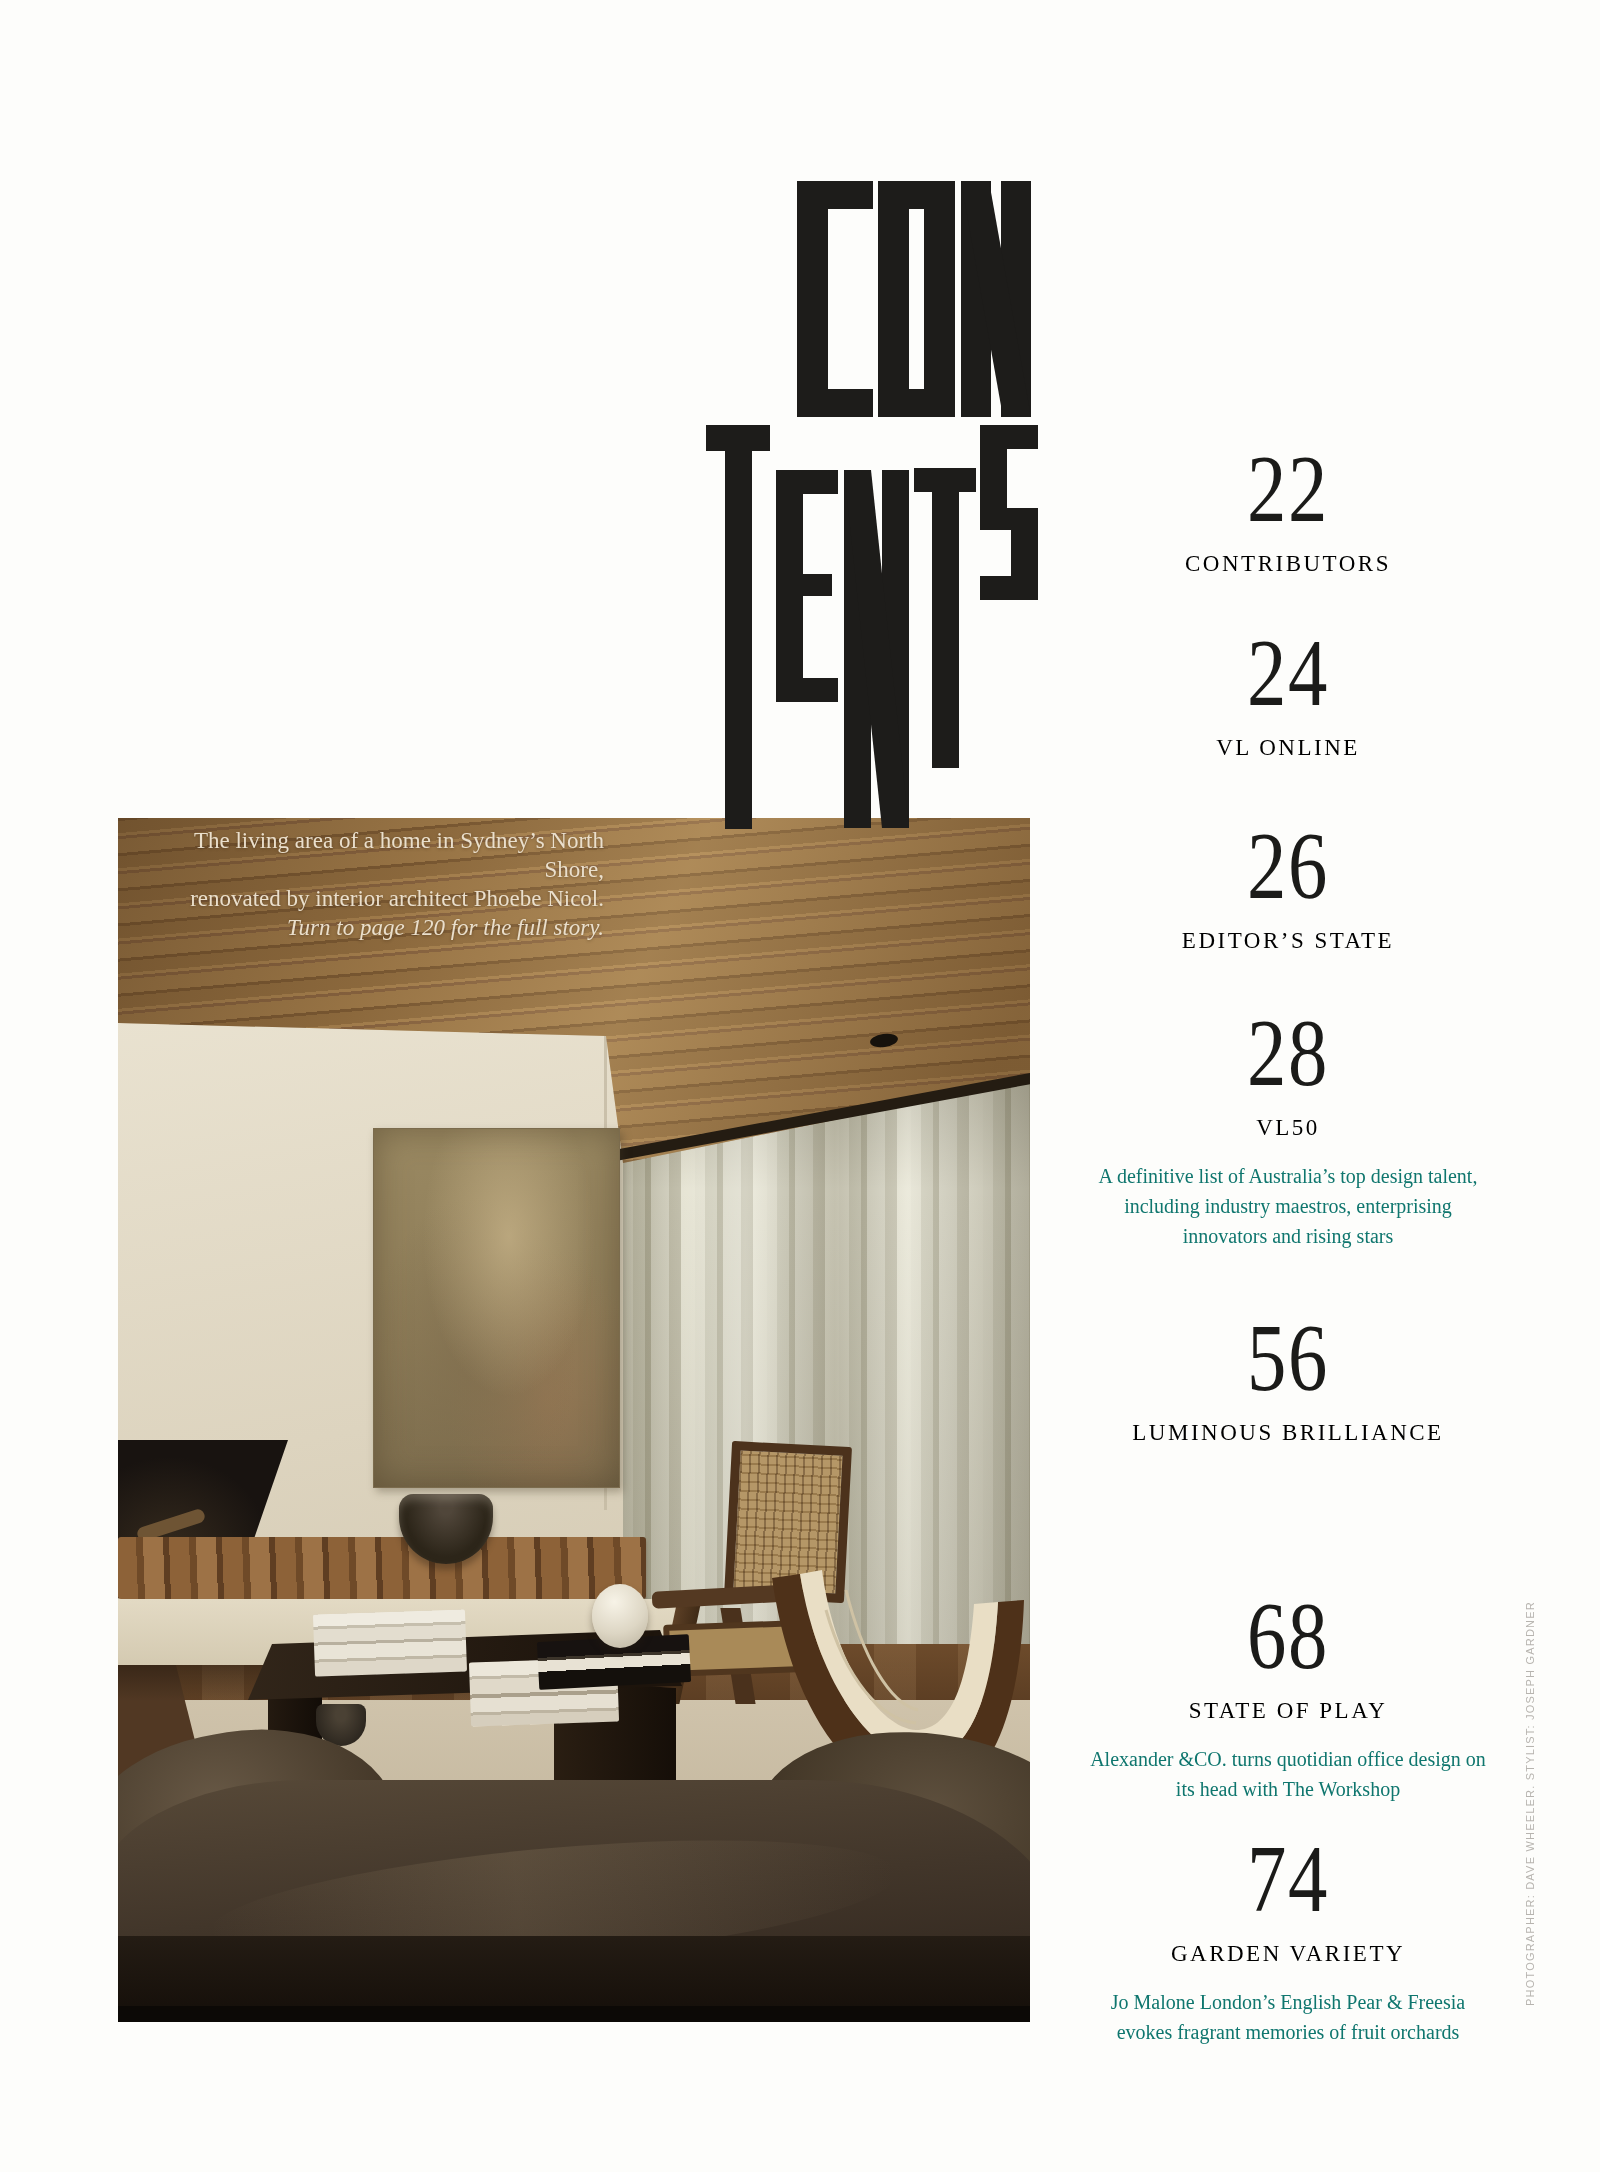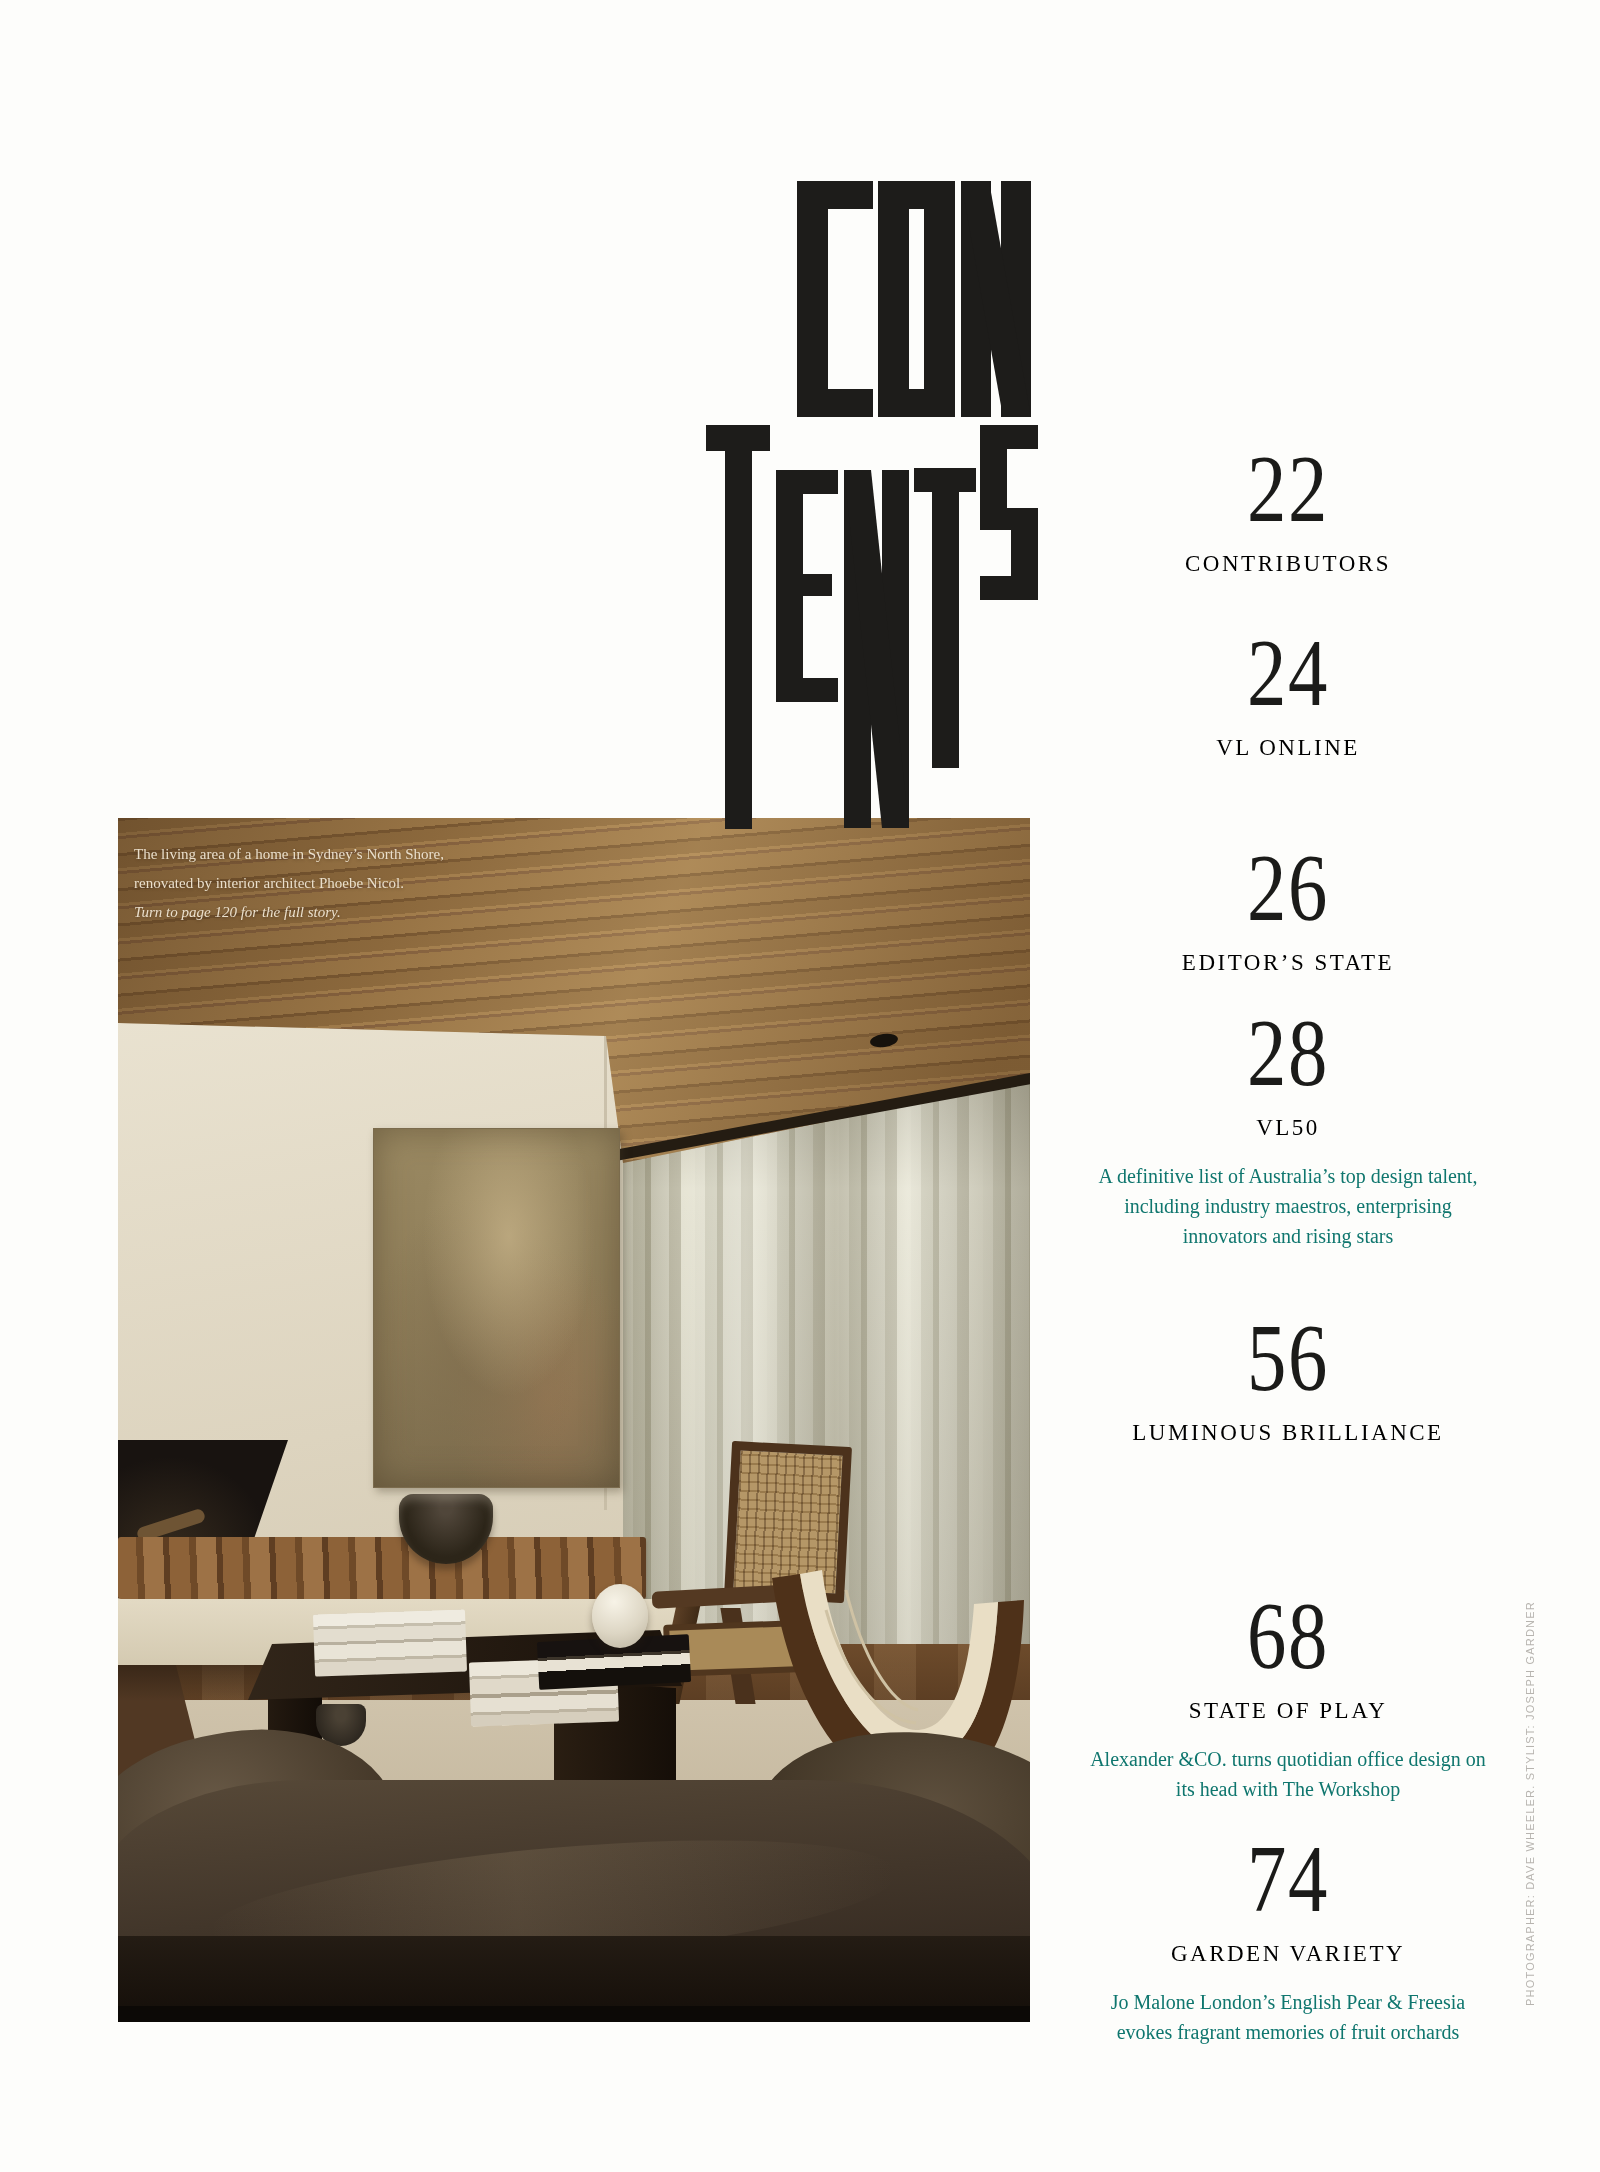--- a/index.html
+++ b/index.html
@@ -106,34 +106,34 @@
            background:radial-gradient(ellipse at 45% 30%,#675845 0%,#4b3e2e 55%,#352a1e 100%);}
   .sofa-bump{left:636px;top:916px;width:350px;height:210px;border-radius:50%;transform:rotate(8deg);
            background:radial-gradient(ellipse at 50% 35%,#5d4f3d 0%,#453929 60%,#30261b 100%);}
   .sofa-back{left:-22px;top:962px;width:972px;height:260px;border-radius:210px 260px 0 0/115px 170px 0 0;
            background:linear-gradient(175deg,#574938 0%,#42362a 45%,#2b211a 100%);}
   .sofa-sheen{left:90px;top:1030px;width:690px;height:110px;border-radius:50%;transform:rotate(-5deg);
            background:linear-gradient(90deg,rgba(0,0,0,0) 0%,rgba(205,182,142,.15) 45%,rgba(0,0,0,0) 100%);}
   .sofa-seat{left:-10px;top:1118px;width:932px;height:92px;
            background:linear-gradient(180deg,#241c14,#130d08);}
   .sofa-bottom{left:0;top:1188px;width:912px;height:16px;background:#0c0906;}
-  .caption{left:16px;top:22px;width:470px;text-align:left;color:#eadfcc;
-           font-size:15px;line-height:29px;text-shadow:0 1px 3px rgba(60,40,20,.45);}
+  .caption{left:16px;top:8px;width:470px;text-align:right;color:#eadfcc;
+           font-size:23px;line-height:29px;text-shadow:0 1px 3px rgba(60,40,20,.45);}
   .caption .it{font-style:italic;}
 
   
   .toc{position:absolute;left:1038px;top:0;width:500px;text-align:center;height:1684px;}
   .toc-entry{position:absolute;left:0;width:100%;}
   .toc-num{font-family:"Liberation Serif",serif;font-size:96px;line-height:1;letter-spacing:2px;
            color:#1b1b19;transform:scaleX(.82);}
   .toc-title{font-family:"Liberation Serif",serif;font-size:23px;font-weight:normal;
            letter-spacing:2.5px;color:#000000;margin:14px 0 0;}
   .toc-desc{font-family:"Liberation Serif",serif;font-size:20px;line-height:30px;color:#0f766e;
            width:412px;margin:20px auto 0;}
-  .e1{top:441px;} .e2{top:625px;} .e3{top:818px;margin-top:22px;} .e4{top:1005px;}
+  .e1{top:441px;} .e2{top:625px;} .e3{top:818px;} .e4{top:1005px;}
   .e5{top:1310px;} .e6{top:1588px;} .e7{top:1831px;}
 
   
   .credit{position:absolute;left:1524px;top:2006px;transform:rotate(-90deg);
           transform-origin:0 0;white-space:nowrap;font-family:"Liberation Sans",sans-serif;
           font-size:11px;letter-spacing:1.2px;color:#b7b4af;}
 </style>
 </head>
 <body>
 

